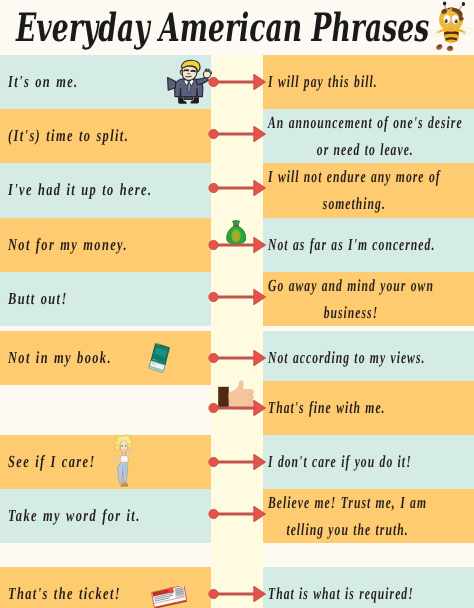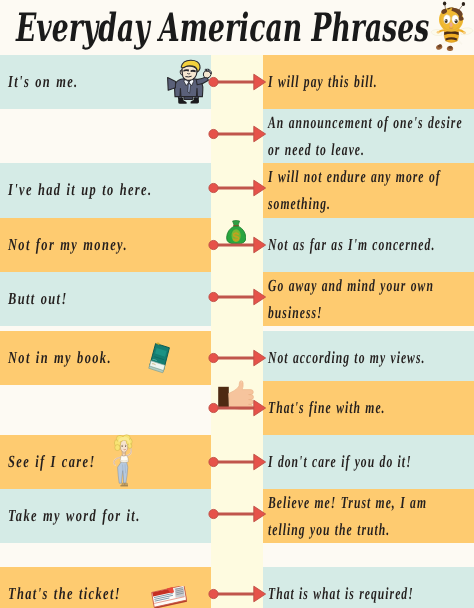--- a/index.html
+++ b/index.html
@@ -14,21 +14,21 @@
          font-family:"DejaVu Serif",serif;font-weight:bold;font-style:italic;
          font-size:39px;color:#1a1a1a;
          transform:scaleX(0.684);transform-origin:left top;}
   #bee{position:absolute;left:428px;top:0px;width:46px;height:52px;}
 
   
   #rows{position:absolute;left:0;top:54.7px;width:474px;height:545px;}
   #midstrip{position:absolute;left:211px;top:54.7px;width:52px;height:554px;background:#fefbe0;z-index:0;}
   .row{position:absolute;left:0;width:474px;}
   .cellL{position:absolute;left:0;top:0;width:211px;height:100%;overflow:hidden;}
-  .cellR{position:absolute;left:263px;top:0;width:211px;height:100%;overflow:hidden;}
+  .cellR{position:absolute;left:263px;top:0;width:211px;height:100%;overflow:hidden;text-align:center;}
   .mid{position:absolute;left:211px;top:0;width:52px;height:100%;background:#fefbe0;}
   .teal{background:#d5ebe6;}
   .orange{background:#fecb70;}
 
   .ptext,.mtext{position:absolute;top:50%;
          font-size:17px;color:#241f1e;
          font-weight:bold;font-style:italic;white-space:nowrap;
          transform-origin:left center;}
   .ptext{left:8px;letter-spacing:1.9px;word-spacing:0.8px;line-height:26.5px;
          transform:translateY(-50%) scaleX(0.73);}
@@ -118,20 +118,23 @@
           <path d="M19.4 19.6 q3.4 0.8 6.2 -0.4" stroke="#27272c" stroke-width="1" fill="none"></path>
           <path d="M21.2 16.4 q1.6 1.0 3.0 0.2" stroke="#27272c" stroke-width="0.8" fill="none"></path>
           <path d="M39.2 14.2 q3.8 -0.8 5.2 1.4 q1.4 2.0 -0.4 4.0 q-2.0 2.2 -4.8 1.0 q-2.2 -1.0 -1.8 -3.6 q0.2 -2.2 1.8 -2.8 z" fill="#f5e6d0" stroke="#27272c" stroke-width="1"></path>
           <path d="M38.8 13.0 q2.8 -1.8 5.4 0.4 q2.2 1.8 1.0 3.6 q-1.2 -2.8 -3.6 -3.2 q-2.0 -0.4 -2.8 -0.8 z" fill="#ccd3e2" stroke="#27272c" stroke-width="0.9"></path>
           <path d="M40.0 11.6 l0.8 2.2 M42.6 11.8 l0.2 2.2" stroke="#27272c" stroke-width="0.8"></path>
           <path d="M12.2 41.0 l5.2 0 l0.2 2.4 l1.6 0.8 q2.2 0.8 1.4 2.6 l-6.8 0 q-2.0 -0.2 -1.6 -2.4 z" fill="#1b1b1e"></path>
           <path d="M27.4 41.0 l5.2 0 l0.4 3.0 q0.4 2.2 -1.6 2.4 l-6.8 0 q-0.8 -1.8 1.4 -2.6 l1.6 -0.8 z" fill="#1b1b1e"></path>
         </svg>
       </div>
       <div class="row two" style="top: 54.31px; height: 54.31px;">
+        <div class="cellL orange">
+          <div class="ptext">(It's) time to split.</div>
+        </div>
         <div class="mid"></div>
         <div class="cellR teal">
           <div class="mtext">
             <span class="mline">An announcement of one's desire</span>
             <span class="mline">or need to leave.</span>
           </div>
         </div>
         <svg class="arrow" viewBox="0 0 64 20">
           <line x1="8.5" y1="10" x2="50" y2="10" stroke="#c0554c" stroke-width="3.2"></line>
           <circle cx="8.5" cy="10" r="4.6" fill="#e6524a" stroke="#bd4f46" stroke-width="0.9"></circle>

